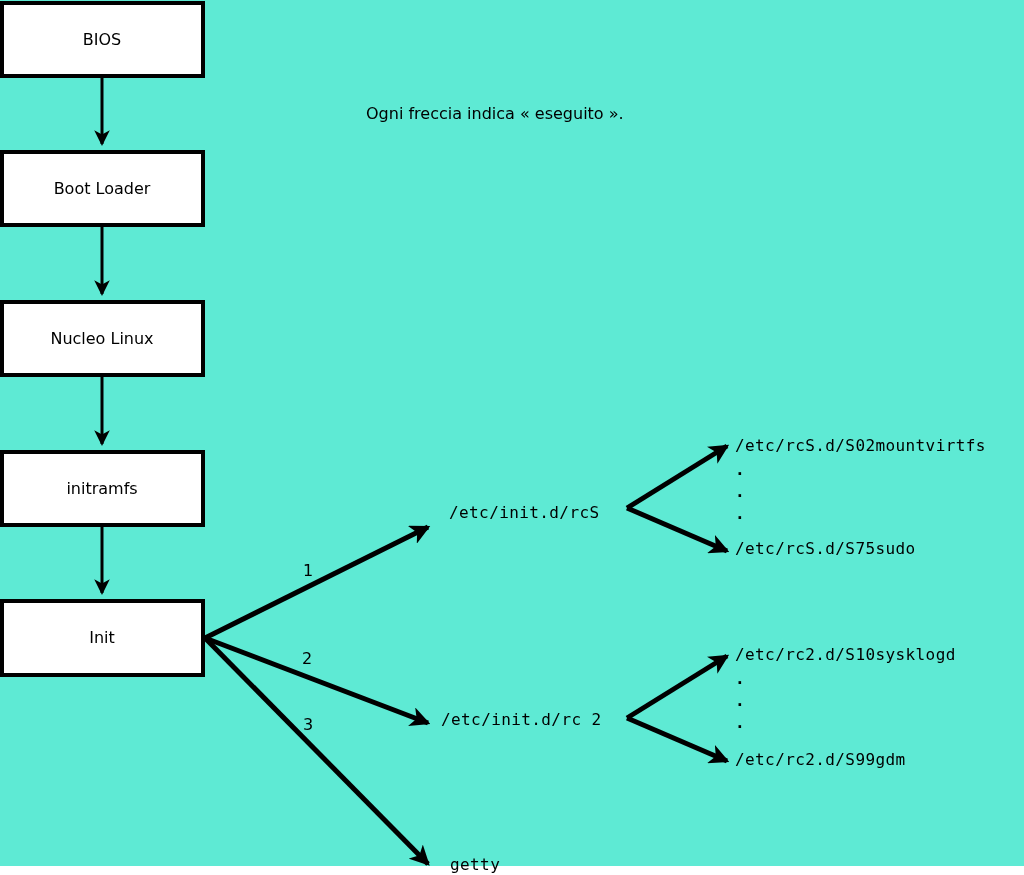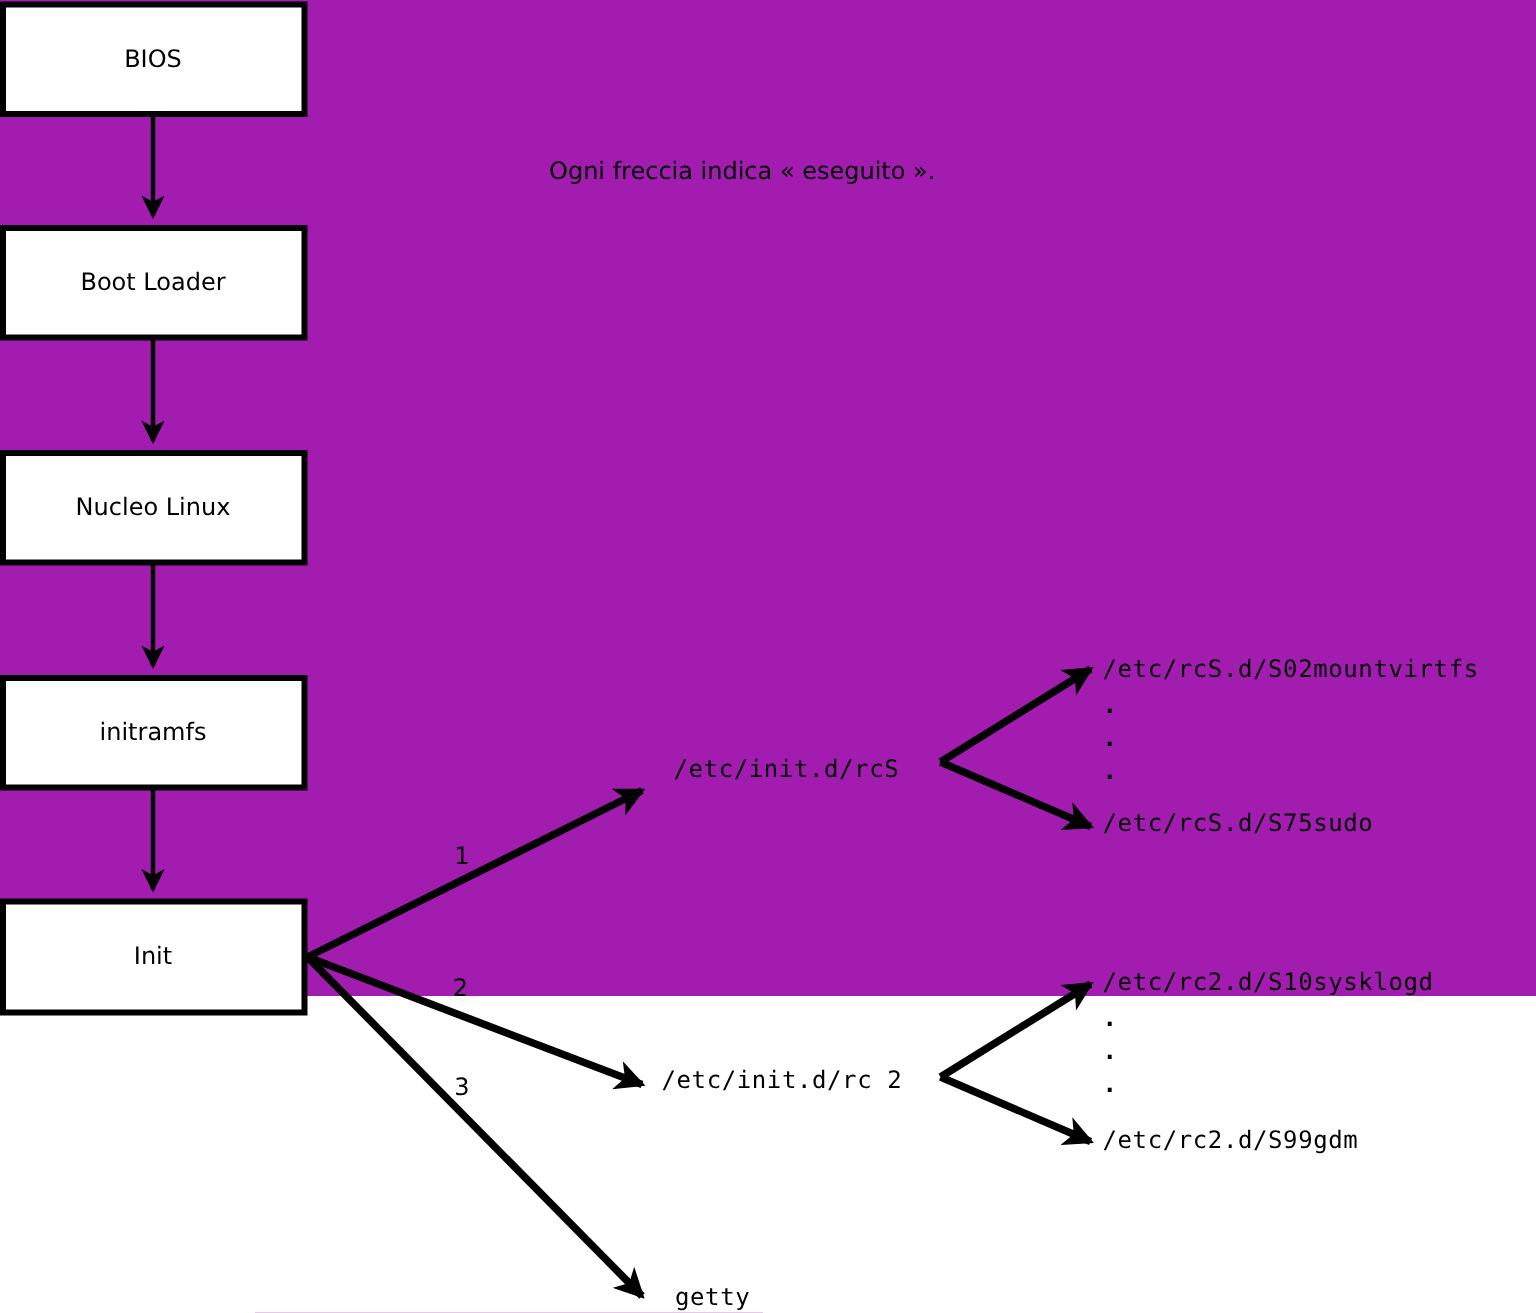--- a/index.html
+++ b/index.html
@@ -10,22 +10,22 @@
   }
   body {
     width: 1024px;
     height: 875px;
     font-family: "Liberation Sans", sans-serif;
     overflow: hidden;
   }
   #diagram-root {
     position: relative;
     width: 1024px;
-    height: 664px;
-    background: #a21caf;
+    height: 866px;
+    background: #5eead4;
   }
   svg#diagram-svg {
     display: block;
     width: 1024px;
     height: 875px;
   }
   .box-rect {
     fill: #ffffff;
     stroke: #000000;
     stroke-width: 4;

